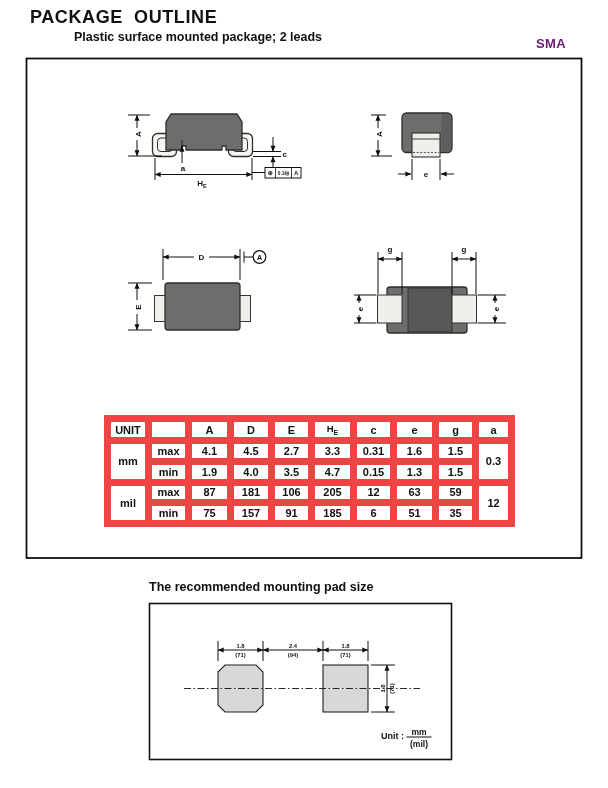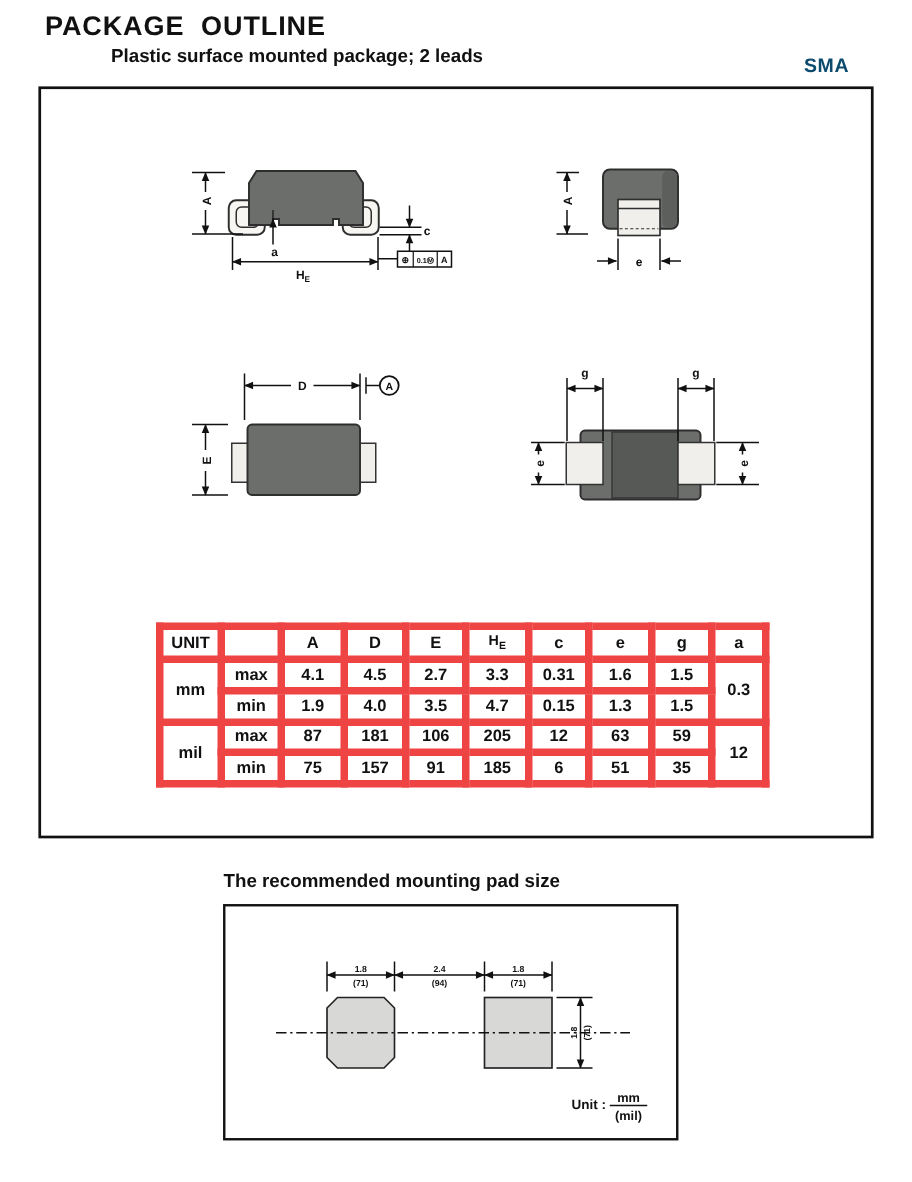--- a/index.html
+++ b/index.html
@@ -1,36 +1,36 @@
 <!DOCTYPE html>
 <html><head>
 <meta charset="utf-8">
 <style>
   html,body{margin:0;padding:0;background:#fff;}
   body{width:608px;height:788px;position:relative;font-family:"Liberation Sans",sans-serif;color:#111;}
   .abs{position:absolute;}
   .title{left:30px;top:7px;font-size:18px;font-weight:bold;letter-spacing:.6px;white-space:pre;}
   .subtitle{left:30px;top:30px;font-size:12.5px;font-weight:bold;margin-left:44px;}
-  .sma{left:536px;top:36px;font-size:13px;font-weight:bold;color:#0c4a6e;letter-spacing:.4px;}
+  .sma{left:536px;top:36px;font-size:13px;font-weight:bold;color:#701a75;letter-spacing:.4px;}
   .pad-title{left:149px;top:580px;width:262px;text-align:left;font-size:12.5px;font-weight:bold;}
   svg.layer{position:absolute;left:0;top:0;}
   .ln{stroke:#111;stroke-width:1;fill:none;}
   .thin{stroke:#111;stroke-width:.8;fill:none;}
   .bd{stroke:#2e2e2e;stroke-width:1.3;}
   .dt{font:bold 8px "Liberation Sans",sans-serif;fill:#111;}
   .dts{font-size:5.5px;}
   .tt{font:bold 5.8px "Liberation Sans",sans-serif;fill:#111;}
   .ut{font:bold 9px "Liberation Sans",sans-serif;fill:#111;}
   .ut2{font:bold 8.5px "Liberation Sans",sans-serif;fill:#111;}
   .fcf1{font:bold 6px "Liberation Sans",sans-serif;fill:#111;}
   .fcf2{font:bold 4.8px "Liberation Sans",sans-serif;fill:#111;}
   .dA{font:bold 7px "Liberation Sans",sans-serif;fill:#111;}
   .dims-table{position:absolute;left:104px;top:415px;border-collapse:collapse;border:2px solid #111;
     font-size:11px;font-weight:bold;text-align:center;table-layout:fixed;}
-  .dims-table th,.dims-table td{border:5px solid #ef4444;padding:0;font-weight:bold;}
+  .dims-table th,.dims-table td{border:7px solid #ef4444;padding:0;font-weight:bold;}
   .dims-table tr{height:20.75px;}
   .dims-table tr.hrow{height:22px;}
   .he{font-size:9.5px;}
   .subE{font-size:7px;}
 </style>
 </head>
 <body>
 
 <div class="abs title">PACKAGE  OUTLINE</div>
 <div class="abs subtitle">Plastic surface mounted package; 2 leads</div>

